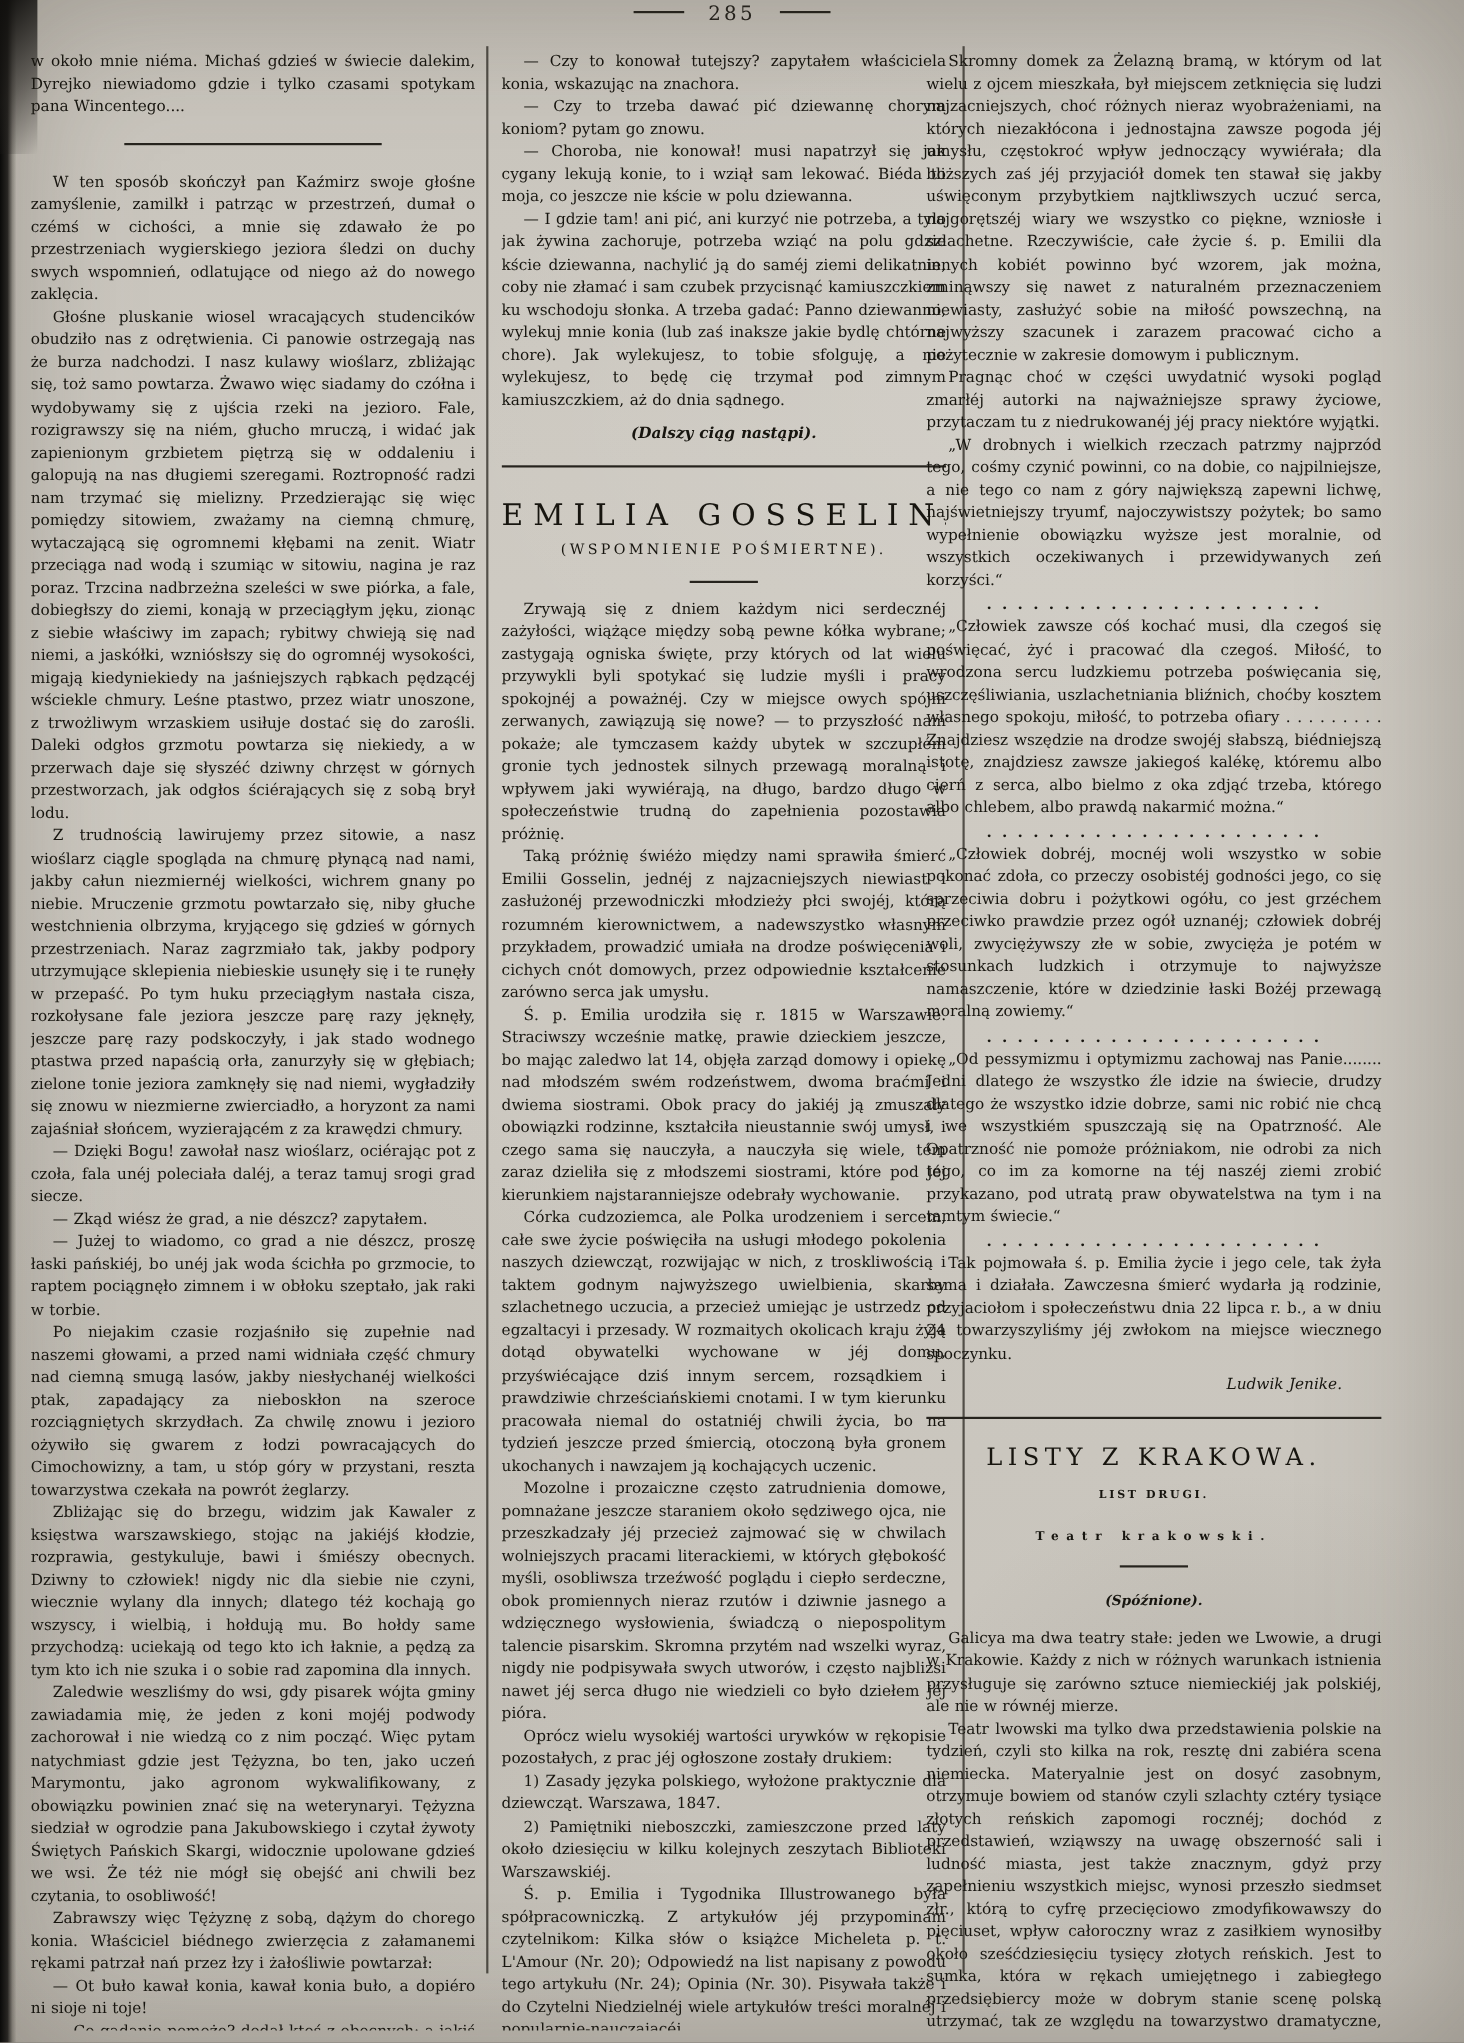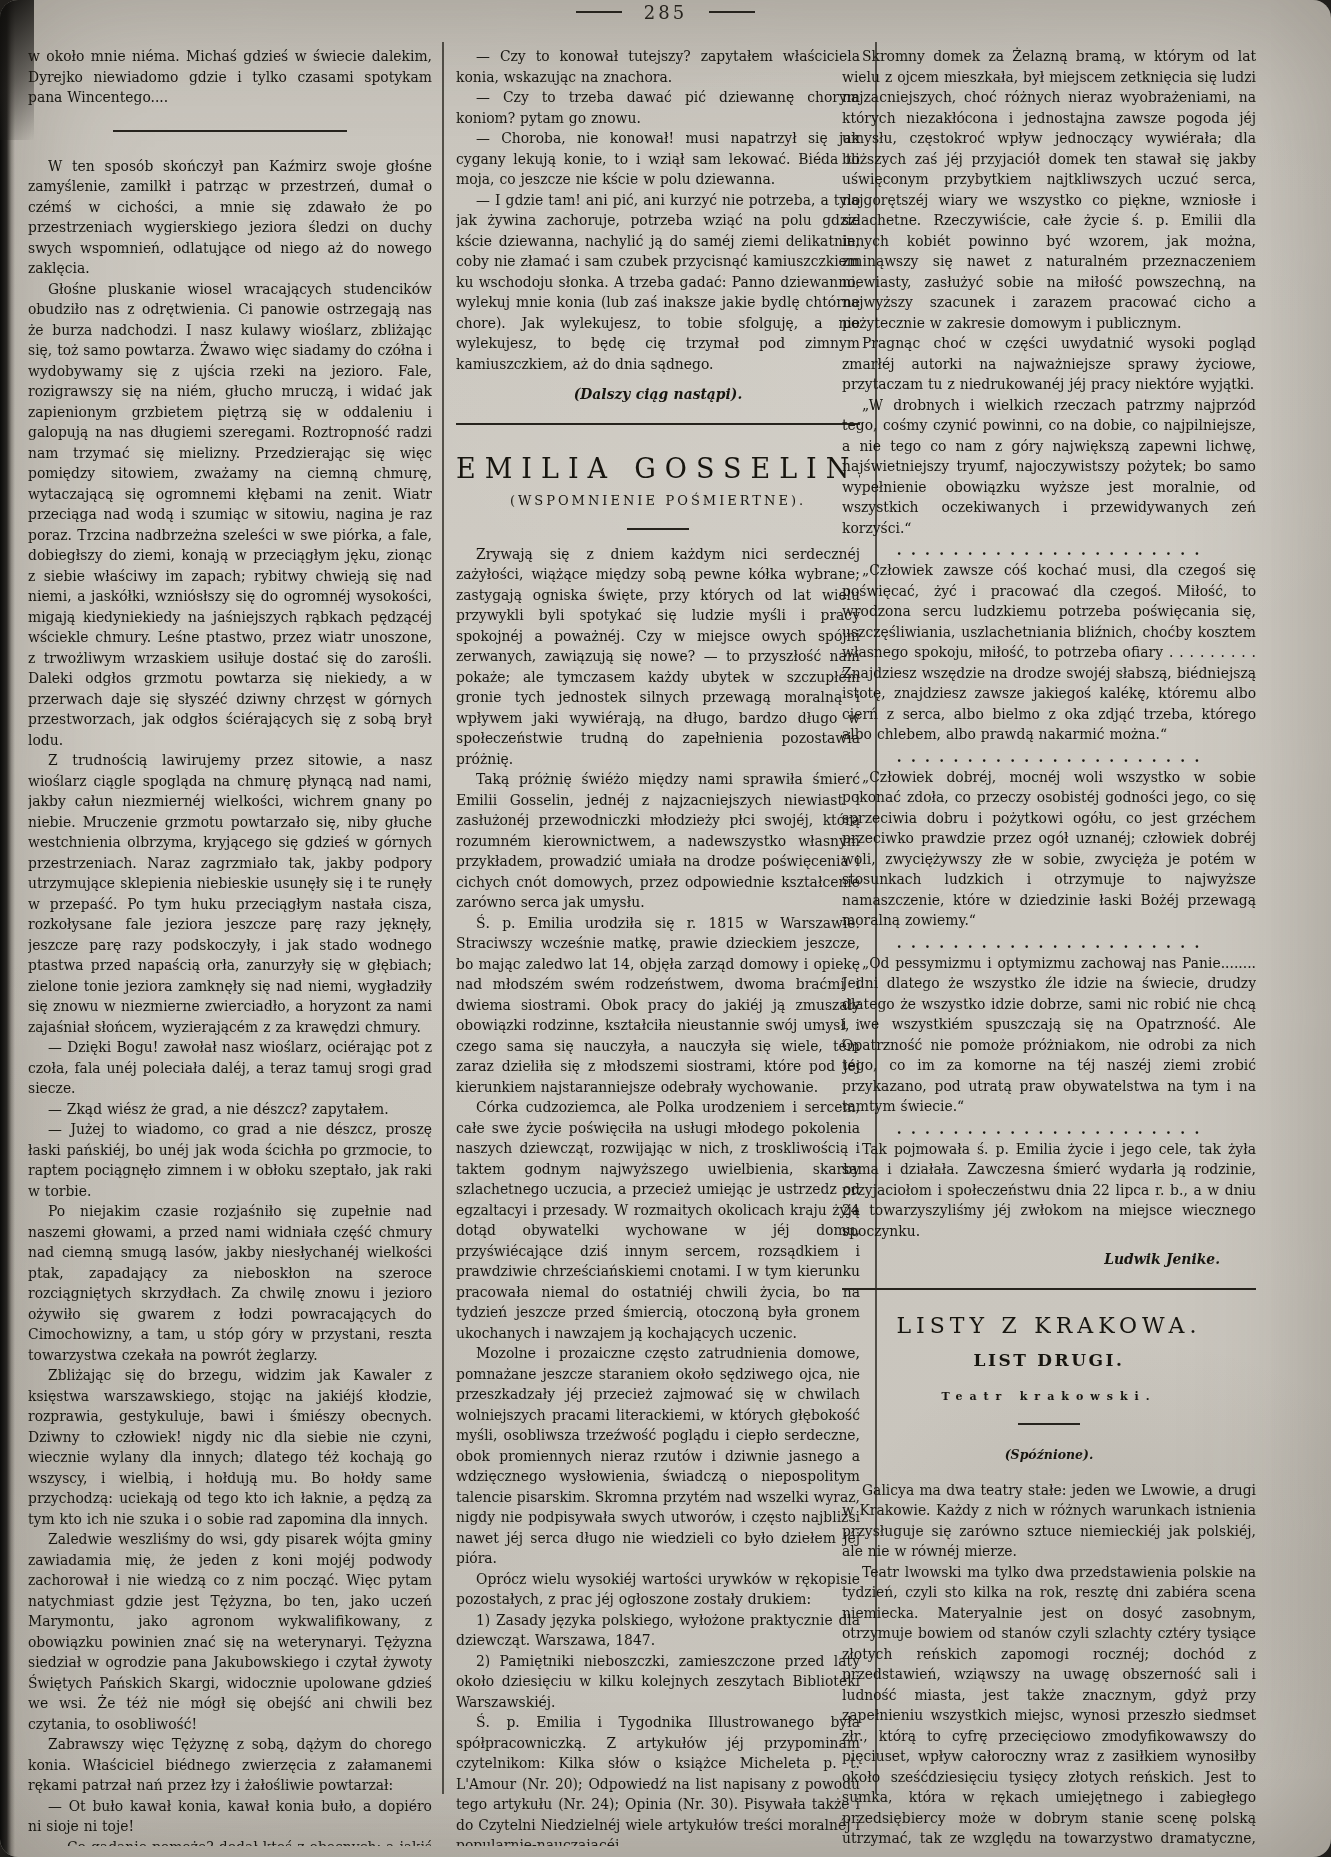--- a/index.html
+++ b/index.html
@@ -10,21 +10,20 @@
     background:#ccc8c0;
     background-image:
       radial-gradient(ellipse 900px 600px at 70% 20%, rgba(255,255,255,0.10), transparent 60%),
       radial-gradient(ellipse 700px 900px at 15% 80%, rgba(90,84,70,0.10), transparent 65%),
       radial-gradient(ellipse 500px 400px at 85% 85%, rgba(90,84,70,0.12), transparent 60%),
       linear-gradient(180deg, #c9c5bd 0%, #cfcbc3 35%, #c6c2ba 100%);
     box-shadow: inset 0 0 140px rgba(70,64,52,0.38);
     overflow:hidden;
     font-family:"DejaVu Serif", serif;
     color:#17150f;
-    border-radius:18px;
   }
   .scan-edge{
     position:absolute;left:0;top:0;bottom:0;width:15px;
     background:linear-gradient(90deg,#0a0a09 0%,#272522 45%,rgba(60,56,50,0.35) 75%,transparent 100%);
   }
   .scan-corner{
     position:absolute;left:0;top:0;width:34px;height:140px;
     background:linear-gradient(135deg,#11100e 0%,rgba(30,28,25,0.55) 55%,transparent 100%);
   }
   .page-header{
@@ -51,26 +50,26 @@
 
   .blk{margin:0;}
   .p{text-indent:20px;}
   .noindent{text-indent:0;}
   .rule-short{height:0;border-top:2px solid #26231d;width:234px;margin:22px auto 24px;}
   .rule-full{height:0;border-top:2px solid #26231d;margin:18px 0 2px;}
   .rule-tiny{height:0;border-top:2px solid #26231d;width:62px;margin:16px auto 14px;}
   .h1{font-size:27px;letter-spacing:9px;text-align:center;text-indent:0;margin:34px 0 8px;white-space:nowrap;}
   .h1b{font-size:22px;font-weight:normal;letter-spacing:5px;text-align:center;text-indent:0;margin:26px 0 10px;white-space:nowrap;}
   .h2{font-size:13px;letter-spacing:3px;text-align:center;text-indent:0;margin:12px 0 0;}
-  .h3{font-size:17px;font-weight:bold;letter-spacing:2.5px;text-align:center;text-indent:0;margin:14px 0 4px;}
+  .h3{font-size:10px;font-weight:bold;letter-spacing:2.5px;text-align:center;text-indent:0;margin:14px 0 4px;}
   .h3s{font-size:11px;font-weight:bold;letter-spacing:7px;text-align:center;text-indent:0;margin:16px 0 2px;}
   .h4{font-size:12.5px;font-weight:bold;text-align:center;text-indent:0;margin:20px 0 14px;font-style:italic;}
   .dots{text-align:center;text-indent:0;font-weight:bold;letter-spacing:2px;line-height:16px;margin:4px 0 2px;overflow:hidden;white-space:nowrap;}
   .ci{text-align:center;font-style:italic;font-weight:bold;text-indent:0;margin:10px 0 4px;}
-  .sig{text-align:right;font-style:italic;font-weight:bold;text-indent:0;padding-right:36px;margin-top:8px;}
+  .sig{text-align:right;font-style:italic;font-weight:normal;text-indent:0;padding-right:36px;margin-top:8px;}
 </style>
 </head>
 <body>
 
 <div class="page">
   <div class="scan-edge"></div>
   <div class="scan-corner"></div>
 
   <div class="page-header">
     <span class="dash"></span><span>285</span><span class="dash"></span>

